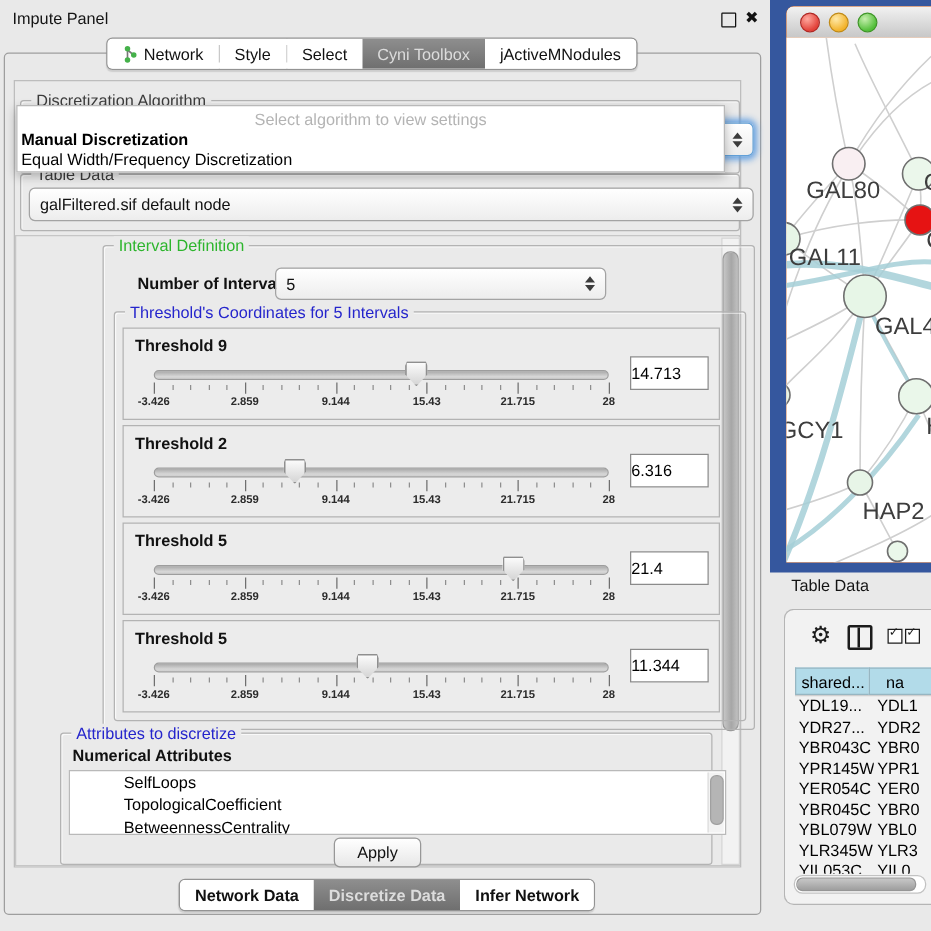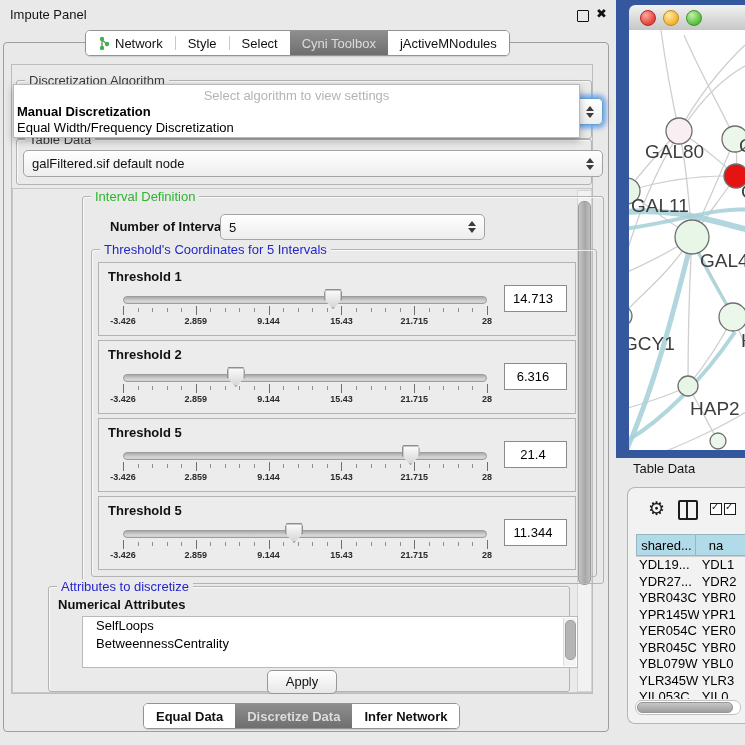--- a/index.html
+++ b/index.html
@@ -62,21 +62,21 @@
   .handle{position:absolute;top:0;width:18px;height:20px;z-index:2;
           background:linear-gradient(#fefefe,#d2d2d2);
           clip-path:polygon(8% 0,92% 0,100% 18%,100% 52%,50% 100%,0 52%,0 18%);
           box-shadow:inset 0 0 0 1.4px #8f8f8f;}
   .ticks{position:absolute;left:0;right:0;top:17px;height:9px;}
   .tick{position:absolute;top:2px;width:1px;height:4px;background:#8e8e8e;}
   .tick.major{top:0;height:9px;background:#6f6f6f;}
   .tick-labels{position:absolute;left:0;right:0;top:27px;height:11px;}
   .tick-labels span{position:absolute;transform:translateX(-50%);font-size:9px;font-weight:bold;color:#2b2b2b;white-space:nowrap;}
   .valbox{position:absolute;right:8px;top:22px;width:56px;height:25px;background:#fff;border:1px solid #8b8b8b;
-          font-size:13px;color:#000;text-align:center;line-height:25px;padding-right:5px;}
+          font-size:13px;color:#000;text-align:left;line-height:25px;padding-right:5px;}
 
   
   .listbox{background:#fff;border:1px solid #b9b9b9;overflow:hidden;}
   .listbox .li{font-size:13px;color:#000;padding-left:13px;height:18px;line-height:18px;white-space:nowrap;}
   .list-sb{position:absolute;right:1px;top:1px;width:12px;bottom:1px;background:#f3f3f3;border-left:1px solid #ddd;}
   .list-sb .th{position:absolute;left:1px;top:2px;width:9px;height:38px;border-radius:5px;background:#b5b5b5;border:1px solid #a0a0a0;}
 
   .apply-btn{left:267px;top:670px;width:68px;height:22px;background:linear-gradient(#ffffff,#e7e7e7);
              border:1px solid #979797;border-radius:5px;font-size:13px;color:#111;text-align:center;line-height:22px;}
 
@@ -196,21 +196,21 @@
     <span class="spinner">
         <i class="tri-up"></i>
         <i class="tri-dn"></i>
       </span>
   </div>
 
   <div class="group" style="position:absolute;left:8px;top:52px;width:504px;height:326px;text-decoration:underline;">
     <span class="gtitle gt-blue">Threshold's Coordinates for 5 Intervals</span>
     <div id="thresholds-container" style="position:absolute;left:6px;top:12px;right:20px;">
         <div class="thpanel" style="position: relative; height: 72px; margin-bottom: 4px;">
-          <div class="thlabel">Threshold 1</div>
+          <div class="thlabel">Threshold 9</div>
           <div class="slider">
             <div class="track"></div>
             <div class="ticks">
               <div class="tick major" style="left: 0%;"></div>
               <div class="tick" style="left: 4%;"></div>
               <div class="tick" style="left: 8%;"></div>
               <div class="tick" style="left: 12%;"></div>
               <div class="tick" style="left: 16%;"></div>
               <div class="tick major" style="left: 20%;"></div>
               <div class="tick" style="left: 24%;"></div>
@@ -378,36 +378,37 @@
           </div>
           <div class="valbox">11.344</div>
         </div>
       </div>
   </div>
 </div>
 
 <div class="abs group" style="left:48px;top:586px;width:520px;height:104px;">
   <span class="gtitle gt-blue">Attributes to discretize</span>
   <span style="position:absolute;left:9px;top:10px;font-size:13px;font-weight:bold;color:#111;">Numerical Attributes</span>
-  <div class="listbox" style="position:absolute;left:33px;top:29px;width:494px;height:50px;">
+  <div class="listbox" style="position:absolute;left:6px;top:29px;width:494px;height:50px;padding-left:30px;">
     <div id="attr-items">
         <div class="li">SelfLoops</div>
+        <div class="li">TopologicalCoefficient</div>
         <div class="li">BetweennessCentrality</div>
       </div>
     <div class="list-sb">
         <div class="th"></div>
       </div>
   </div>
 </div>
 
 <div class="abs apply-btn">Apply</div>
 
 <div class="abs tabstrip strip-bottom">
   <div class="seg">
-      <span>Equal Data</span>
+      <span>Network Data</span>
     </div>
   <div class="seg sel">
       <span>Discretize Data</span>
     </div>
   <div class="seg">
       <span>Infer Network</span>
     </div>
 </div>
 
 <div class="abs blue-frame"></div>

